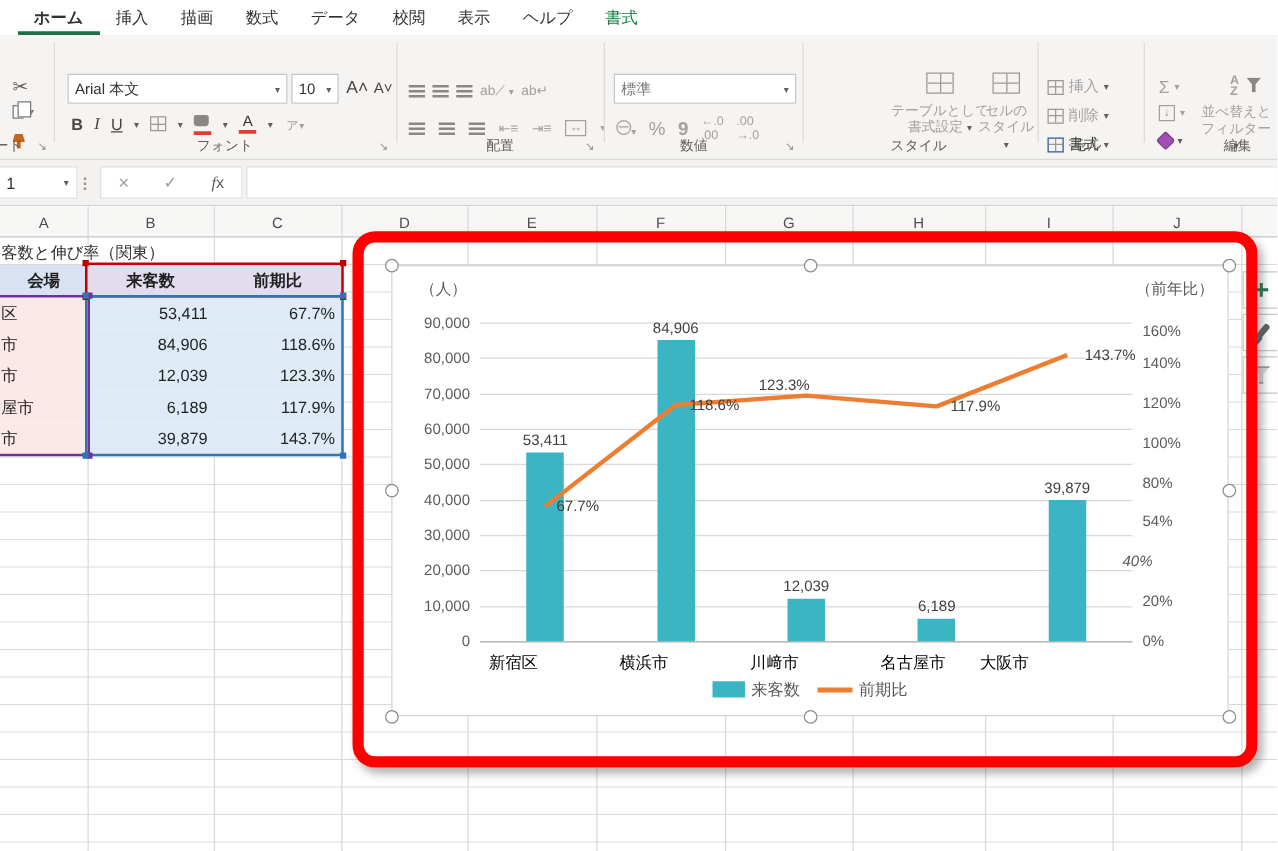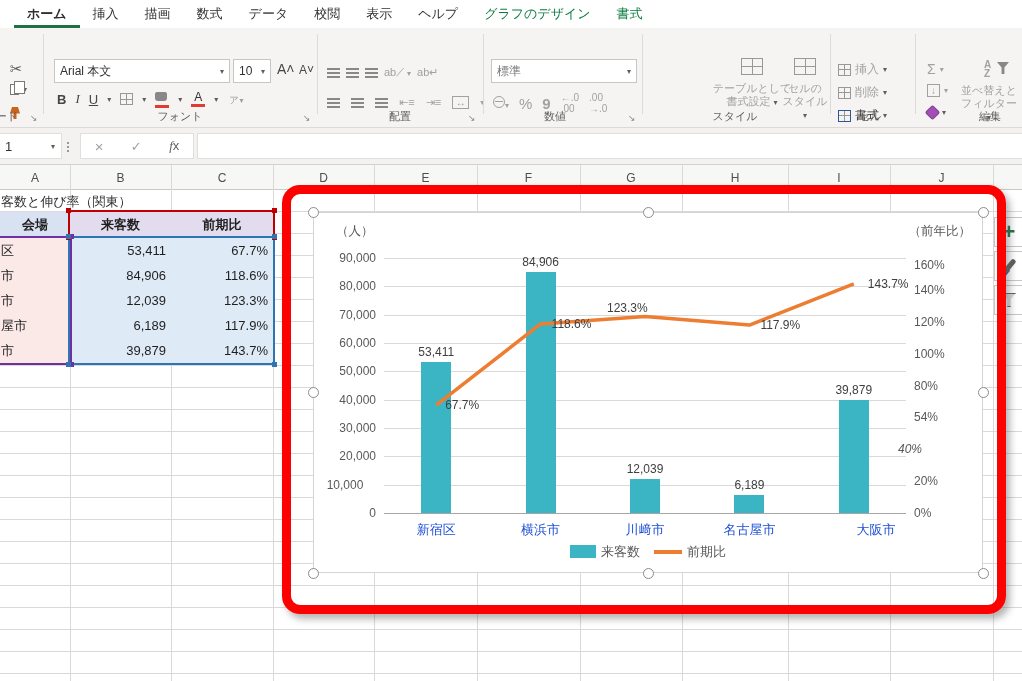--- a/index.html
+++ b/index.html
@@ -67,21 +67,21 @@
   .selhandle{position:absolute;width:5px;height:5px;z-index:26}
   
   .chart{position:absolute;left:313px;top:22px;width:670px;height:361px;background:#fff;border:1px solid #D4D4D4;z-index:30}
   .handle{position:absolute;width:11px;height:11px;border-radius:50%;background:#fff;border:1px solid #8C8C8C;z-index:35}
   .axtitle{position:absolute;font-size:12.5px;color:#595959}
   .tick{position:absolute;font-size:12px;color:#595959;height:14px;line-height:14px}
   .gl{position:absolute;height:1px;background:#D9D9D9}
   .gl.base{background:#A6A6A6}
   .bar{position:absolute;z-index:2}
   .blab{position:absolute;width:84px;text-align:center;font-size:12px;color:#404040;z-index:4}
-  .cat{position:absolute;width:90px;text-align:center;font-size:13px;color:#1d4ed8}
+  .cat{position:absolute;width:90px;text-align:left;font-size:13px;color:#000000}
   .llab{position:absolute;font-size:12px;color:#404040;z-index:5}
   .legend{position:absolute;left:0;top:330px;width:100%;display:flex;justify-content:center;align-items:center;gap:14px;font-size:13px;color:#595959;z-index:4}
   .sw-bar{display:inline-block;width:26px;height:13px;margin-right:5px;vertical-align:-2px}
   .sw-line{display:inline-block;width:28px;height:4px;margin-right:5px;vertical-align:2px}
   
   .cbtn{position:absolute;left:994px;width:30px;height:30px;background:#fff;border:1px solid #C8C6C4;display:flex;align-items:center;justify-content:center;z-index:40}
   .plus{color:#1E7145;font-size:22px;line-height:20px;font-weight:bold}
   .brush{display:inline-block;width:5px;height:16px;background:#605E5C;transform:rotate(40deg);border-radius:2px;box-shadow:2px 10px 0 -1px #2b579a}
   .funnel2{display:inline-block;width:14px;height:14px;background:#fff;border:1px solid #605E5C;clip-path:polygon(0 0,100% 0,62% 45%,62% 100%,38% 100%,38% 45%);background:#d8d8d8}
   
@@ -93,21 +93,20 @@
 
 <div class="tabbar" id="tabbar">
     <div class="tab active">ホーム</div>
     <div class="tab">挿入</div>
     <div class="tab">描画</div>
     <div class="tab">数式</div>
     <div class="tab">データ</div>
     <div class="tab">校閲</div>
     <div class="tab">表示</div>
     <div class="tab">ヘルプ</div>
-    <div class="tab contextual">グラフのデザイン</div>
     <div class="tab contextual">書式</div>
   </div>
 
 <div class="ribbon">
 
   <span class="ib" style="position:absolute;left:10px;top:32px;font-size:15px;color:#605E5C">✂</span>
   <span class="rrow" style="left:10px;top:56px;gap:4px">
       <span class="copyic"></span>
       <span class="arr8">▾</span>
     </span>
@@ -299,21 +298,21 @@
 
     <div class="chart" id="chart">
       <div class="axtitle" style="left:22px;top:10px">（人）</div>
       <div class="axtitle" style="left:585px;top:10px;width:72px;text-align:right">（前年比）</div>
       <div class="legend" id="legend">
           <span><span class="sw-bar" style="background: rgb(59, 181, 196);"></span>来客数</span>
           <span><span class="sw-line" style="background: rgb(237, 125, 49);"></span>前期比</span>
         </div>
     <div class="tick" style="left: 0px; width: 62px; top: 293px; text-align: right;">0</div>
         <div class="gl base" style="left: 70px; width: 522px; top: 300px;"></div>
-        <div class="tick" style="left: 0px; width: 62px; top: 264.667px; text-align: center;">10,000</div>
+        <div class="tick" style="left: 0px; width: 62px; top: 264.667px; text-align: right;">10,000</div>
         <div class="gl" style="left: 70px; width: 522px; top: 271.667px;"></div>
         <div class="tick" style="left: 0px; width: 62px; top: 236.333px; text-align: right;">20,000</div>
         <div class="gl" style="left: 70px; width: 522px; top: 243.333px;"></div>
         <div class="tick" style="left: 0px; width: 62px; top: 208px; text-align: right;">30,000</div>
         <div class="gl" style="left: 70px; width: 522px; top: 215px;"></div>
         <div class="tick" style="left: 0px; width: 62px; top: 179.667px; text-align: right;">40,000</div>
         <div class="gl" style="left: 70px; width: 522px; top: 186.667px;"></div>
         <div class="tick" style="left: 0px; width: 62px; top: 151.333px; text-align: right;">50,000</div>
         <div class="gl" style="left: 70px; width: 522px; top: 158.333px;"></div>
         <div class="tick" style="left: 0px; width: 62px; top: 123px; text-align: right;">60,000</div>
@@ -340,21 +339,21 @@
         <div class="blab" style="left: 184.6px; top: 42.433px;">84,906</div>
         <div class="cat" style="left: 181.6px; top: 308px;">横浜市</div>
         <div class="bar" style="left: 316px; width: 30px; top: 265.889px; height: 34.1105px; background: rgb(59, 181, 196);"></div>
         <div class="blab" style="left: 289px; top: 248.889px;">12,039</div>
         <div class="cat" style="left: 286px; top: 308px;">川﨑市</div>
         <div class="bar" style="left: 420.4px; width: 30px; top: 282.464px; height: 17.5355px; background: rgb(59, 181, 196);"></div>
         <div class="blab" style="left: 393.4px; top: 265.464px;">6,189</div>
         <div class="cat" style="left: 390.4px; top: 308px;">名古屋市</div>
         <div class="bar" style="left: 524.8px; width: 30px; top: 187.01px; height: 112.99px; background: rgb(59, 181, 196);"></div>
         <div class="blab" style="left: 497.8px; top: 170.01px;">39,879</div>
-        <div class="cat" style="left: 517px; top: 308px;">大阪市</div>
+        <div class="cat" style="left: 470px; top: 308px;">大阪市</div>
         <svg width="522" height="255" style="position: absolute; left: 70px; top: 45px; overflow: visible; z-index: 3;">
           <polyline points="52.2,147.10312499999998 156.6,65.98125000000002 261,58.490624999999994 365.4,67.09687499999998 469.8,25.978125000000006" fill="none" stroke="#ED7D31" stroke-width="3.5" stroke-linejoin="round"></polyline>
         </svg>
         <div class="llab" style="left: 131.2px; top: 185.103px;">67.7%</div>
         <div class="llab" style="left: 237.6px; top: 103.981px;">118.6%</div>
         <div class="llab" style="left: 293px; top: 88.4906px;">123.3%</div>
         <div class="llab" style="left: 446.4px; top: 105.097px;">117.9%</div>
         <div class="llab" style="left: 553.8px; top: 63.9781px;">143.7%</div>
         <div class="handle" style="left: -6px; top: -6px;"></div>
         <div class="handle" style="left: 329px; top: -6px;"></div>

